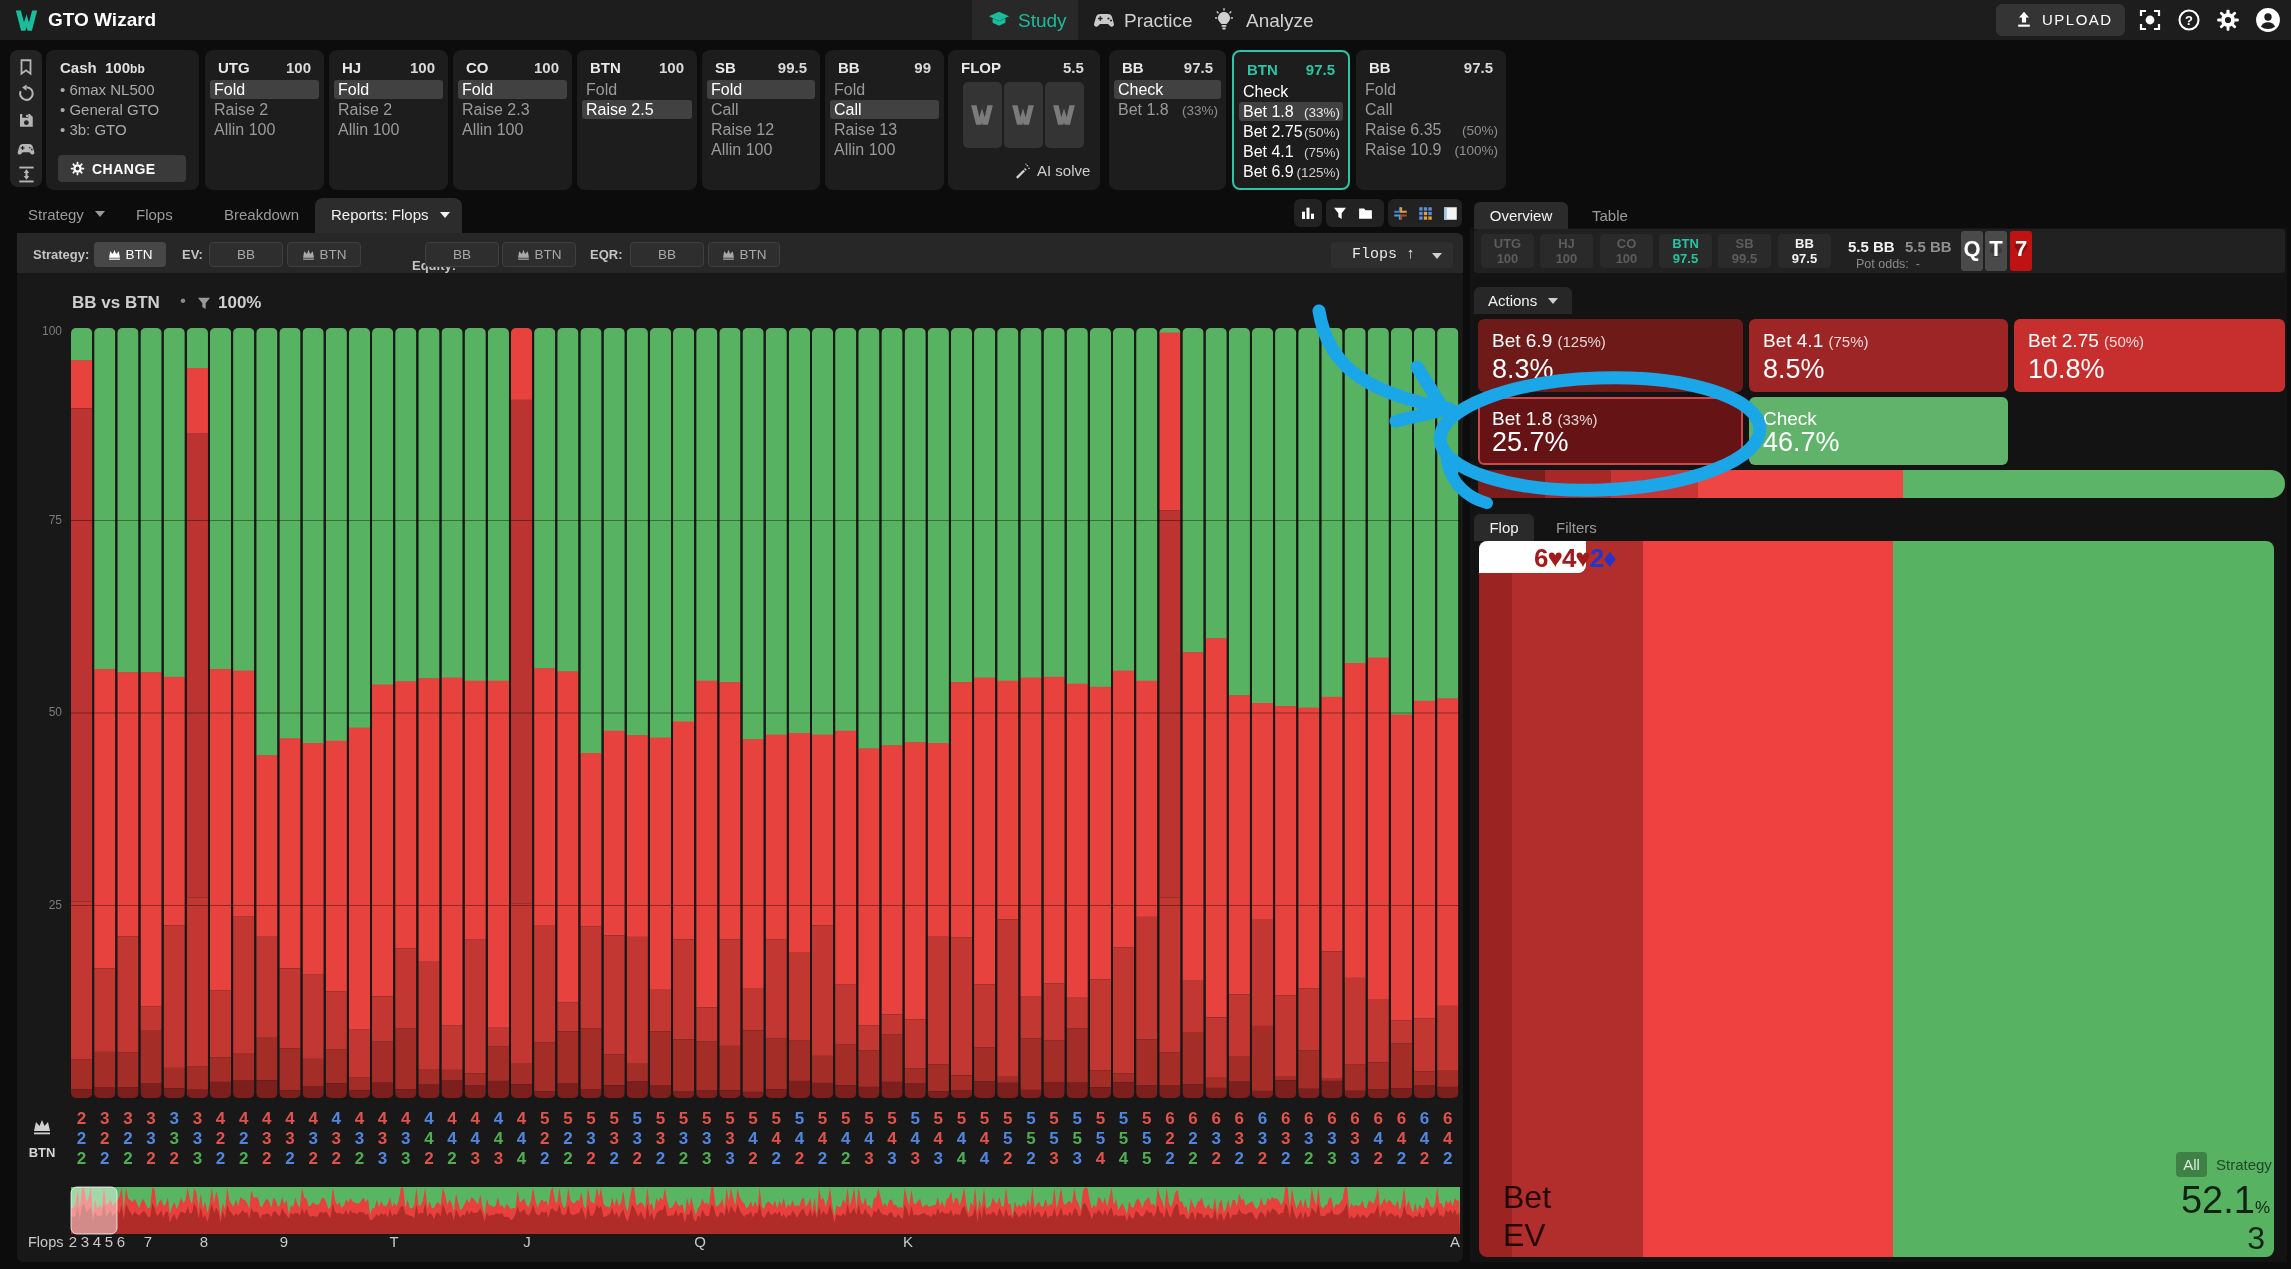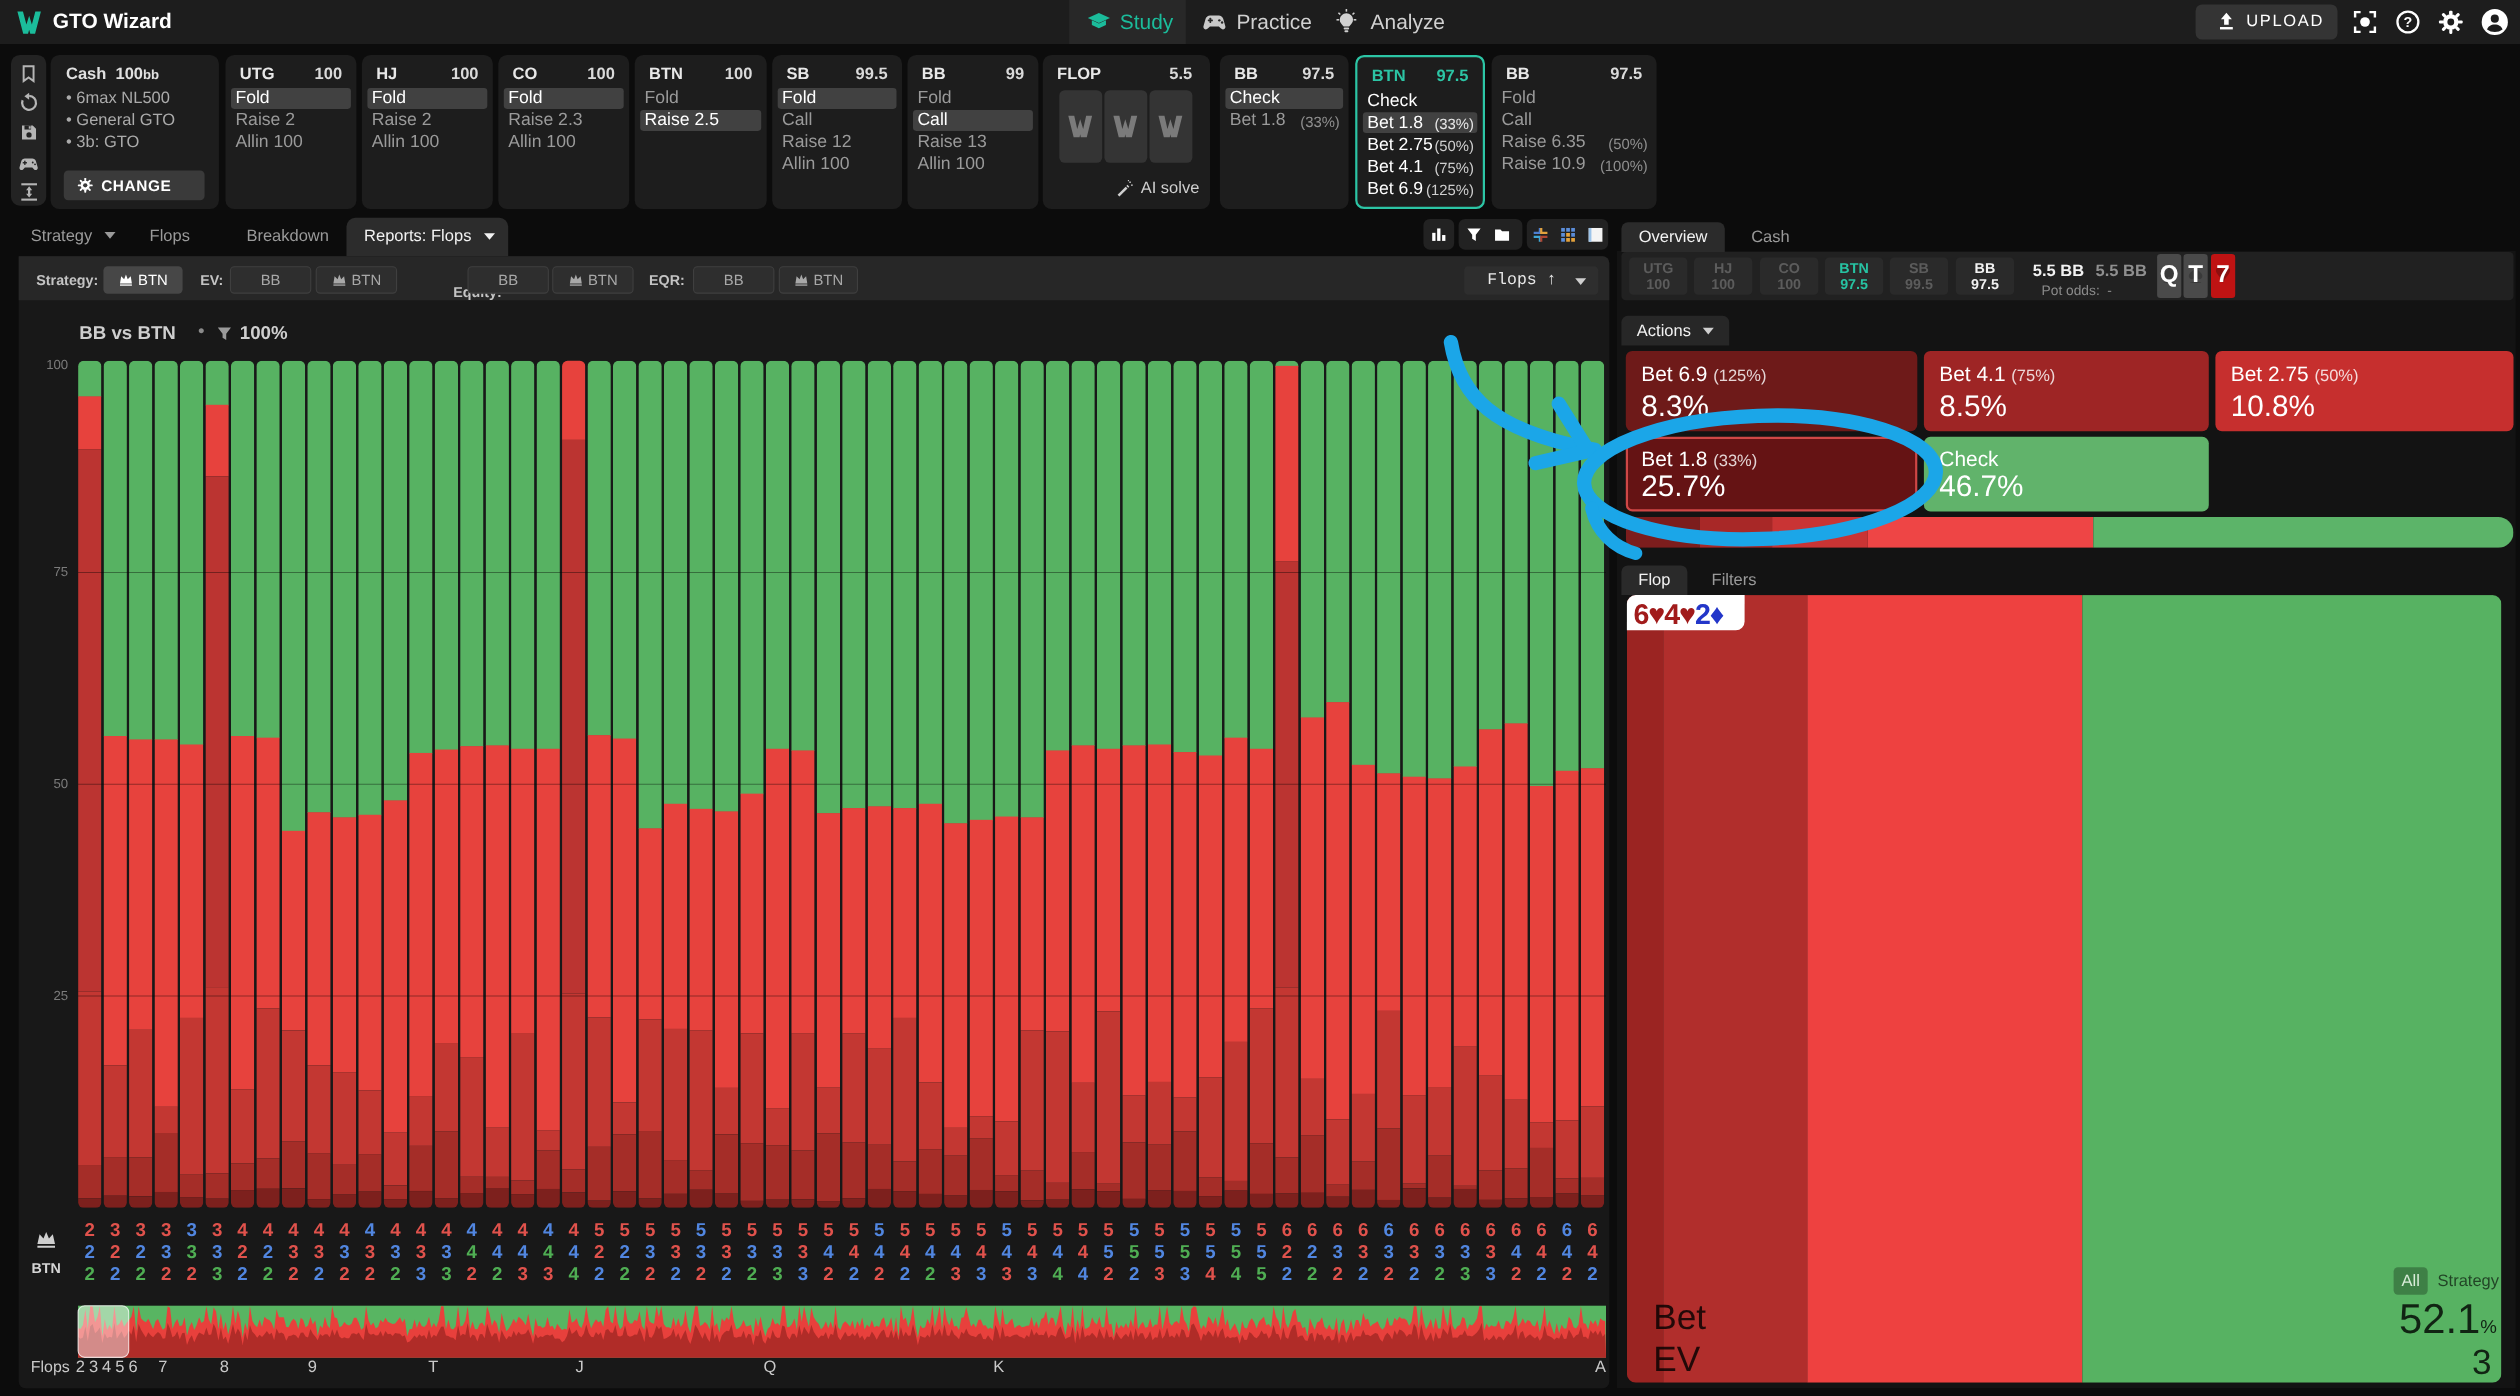--- a/index.html
+++ b/index.html
@@ -944,21 +944,21 @@
     <text x="284" y="1243" fill="#c9c9c9" font-size="15" text-anchor="middle" dominant-baseline="middle">9</text>
     <text x="394" y="1243" fill="#c9c9c9" font-size="15" text-anchor="middle" dominant-baseline="middle">T</text>
     <text x="527" y="1243" fill="#c9c9c9" font-size="15" text-anchor="middle" dominant-baseline="middle">J</text>
     <text x="700" y="1243" fill="#c9c9c9" font-size="15" text-anchor="middle" dominant-baseline="middle">Q</text>
     <text x="908" y="1243" fill="#c9c9c9" font-size="15" text-anchor="middle" dominant-baseline="middle">K</text>
     <text x="1455" y="1243" fill="#c9c9c9" font-size="15" text-anchor="middle" dominant-baseline="middle">A</text>
   </svg>
 <div style="position:absolute;left:1470px;top:228px;width:817px;height:1034px;background:#131313;"></div>
 <div style="position:absolute;left:1474px;top:202px;width:94px;height:27px;background:#2b2b2b;border-radius:6px 6px 0 0;"></div>
 <div style="position:absolute;left:1474px;top:207px;width:94px;text-align:center;font-size:15px;color:#f2f2f2;">Overview</div>
-<div style="position:absolute;left:1592px;top:207px;font-size:15px;color:#9a9a9a;">Cash</div>
+<div style="position:absolute;left:1592px;top:207px;font-size:15px;color:#9a9a9a;">Table</div>
 <div style="position:absolute;left:1474px;top:229px;width:811px;height:44px;background:#212121;border-radius:4px;"></div>
 <div style="position:absolute;left:1481px;top:234px;width:53px;height:34px;background:#2a2a2a;border-radius:4px;"></div>
 <div style="position:absolute;left:1481px;top:236px;width:53px;text-align:center;font-size:13px;font-weight:bold;color:#5c5c5c;">UTG</div>
 <div style="position:absolute;left:1481px;top:251px;width:53px;text-align:center;font-size:13px;font-weight:bold;color:#5c5c5c;">100</div>
 <div style="position:absolute;left:1540px;top:234px;width:53px;height:34px;background:#2a2a2a;border-radius:4px;"></div>
 <div style="position:absolute;left:1540px;top:236px;width:53px;text-align:center;font-size:13px;font-weight:bold;color:#5c5c5c;">HJ</div>
 <div style="position:absolute;left:1540px;top:251px;width:53px;text-align:center;font-size:13px;font-weight:bold;color:#5c5c5c;">100</div>
 <div style="position:absolute;left:1600px;top:234px;width:53px;height:34px;background:#2a2a2a;border-radius:4px;"></div>
 <div style="position:absolute;left:1600px;top:236px;width:53px;text-align:center;font-size:13px;font-weight:bold;color:#5c5c5c;">CO</div>
 <div style="position:absolute;left:1600px;top:251px;width:53px;text-align:center;font-size:13px;font-weight:bold;color:#5c5c5c;">100</div>
@@ -1017,20 +1017,20 @@
     <div style="position:absolute;left:164px;top:0;width:250px;height:716px;background:#ee4140;"></div>
     <div style="position:absolute;left:414px;top:0;width:381px;height:716px;background:#57b262;"></div>
     <div style="position:absolute;left:24px;top:637px;font-size:32px;color:rgba(0,0,0,0.8);line-height:38px;">Bet<br>EV</div>
     <div style="position:absolute;left:697px;top:611px;width:31px;height:25px;background:rgba(0,0,0,0.28);border-radius:4px;"></div>
     <div style="position:absolute;left:697px;top:615px;width:31px;text-align:center;font-size:15px;color:#d9ecd9;">All</div>
     <div style="position:absolute;left:737px;top:615px;font-size:15px;color:rgba(0,0,0,0.62);">Strategy</div>
     <div style="position:absolute;left:560px;top:638px;width:231px;text-align:right;font-size:38px;color:rgba(0,0,0,0.8);">52.1<span style="font-size:17px;">%</span></div>
     <div style="position:absolute;left:560px;top:679px;width:226px;text-align:right;font-size:32px;color:rgba(0,0,0,0.8);">3</div>
   </div>
 <div style="position:absolute;left:1479px;top:541px;width:107px;height:32px;background:#fff;border-radius:8px 0 8px 0;"></div>
-<div style="position:absolute;left:1485px;top:543px;font-size:26px;font-weight:bold;color:#a11b1b;letter-spacing:-1px;text-align:right;">6♥4♥<span style="color:#2336c9;">2♦</span></div>
+<div style="position:absolute;left:1534px;top:543px;font-size:26px;font-weight:bold;color:#a11b1b;letter-spacing:-1px;text-align:right;">6♥4♥<span style="color:#2336c9;">2♦</span></div>
 <svg width="2291" height="1269" viewBox="0 0 2291 1269" style="position:absolute;left:0;top:0;pointer-events:none;">
     <g stroke="#1ba6e8" fill="none" stroke-linecap="round" stroke-linejoin="round">
       <path d="M1319 311 C 1327 360, 1357 392, 1450 409" stroke-width="13"></path>
       <path d="M1417 367 L1444 410 L1396 421" stroke-width="13"></path>
       <ellipse cx="1600" cy="434" rx="160" ry="56" stroke-width="13" transform="rotate(-2 1600 434)"></ellipse>
       <path d="M1447 462 C 1452 484, 1468 498, 1487 503" stroke-width="12"></path>
     </g>
   </svg>
 </body></html>

